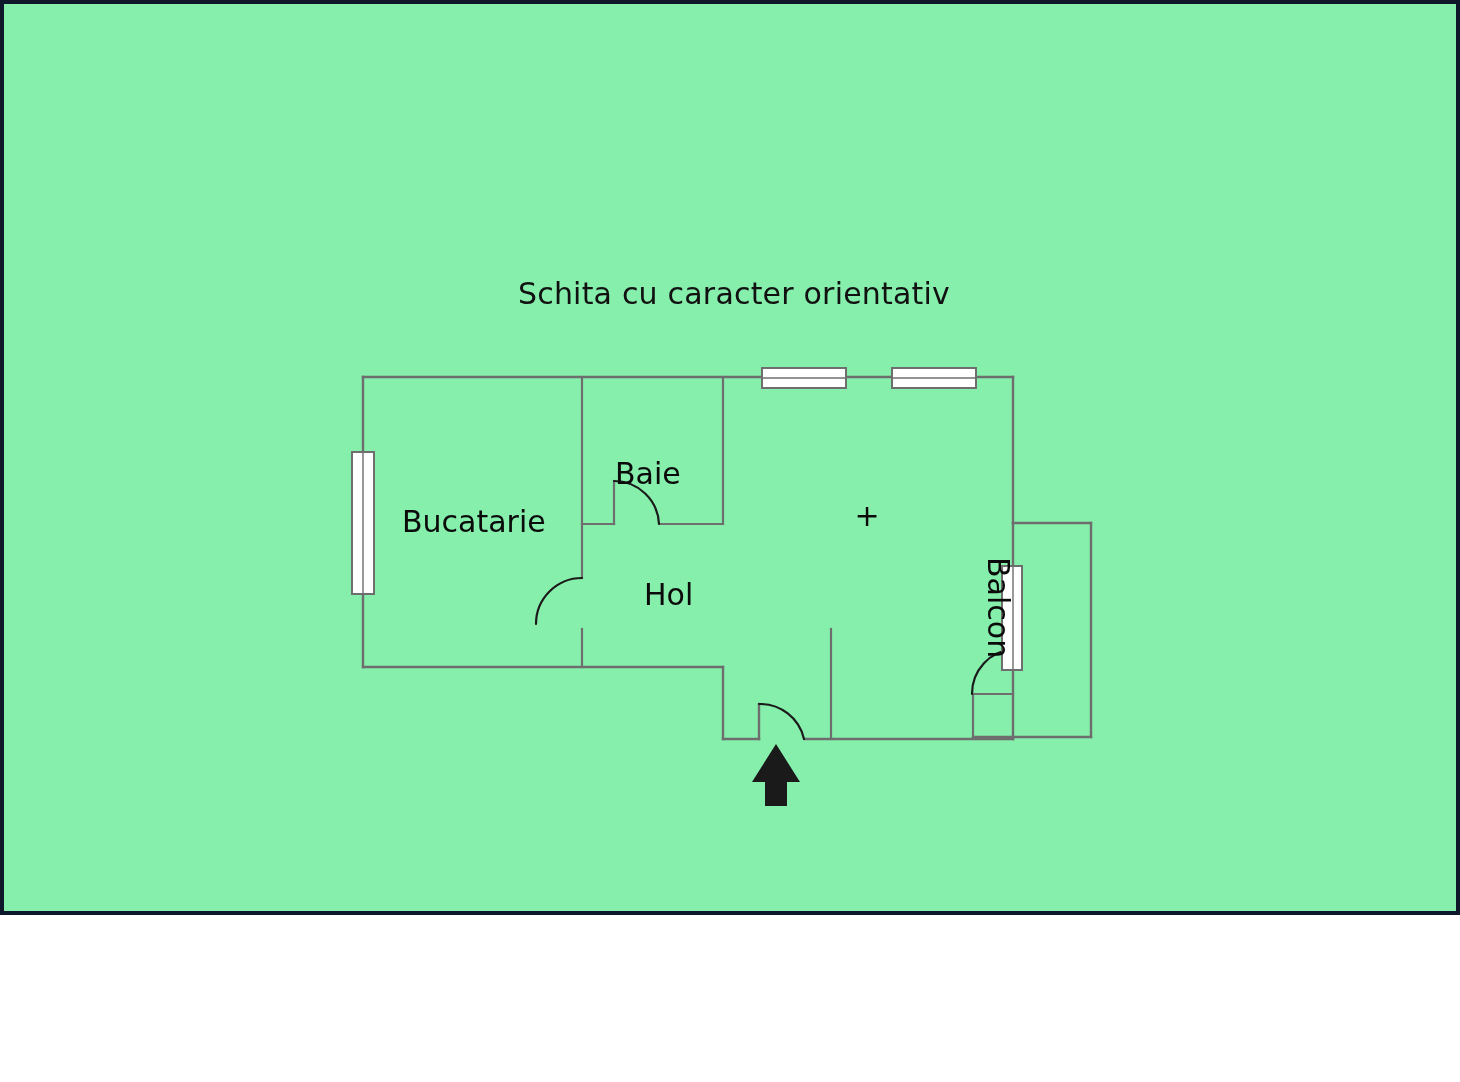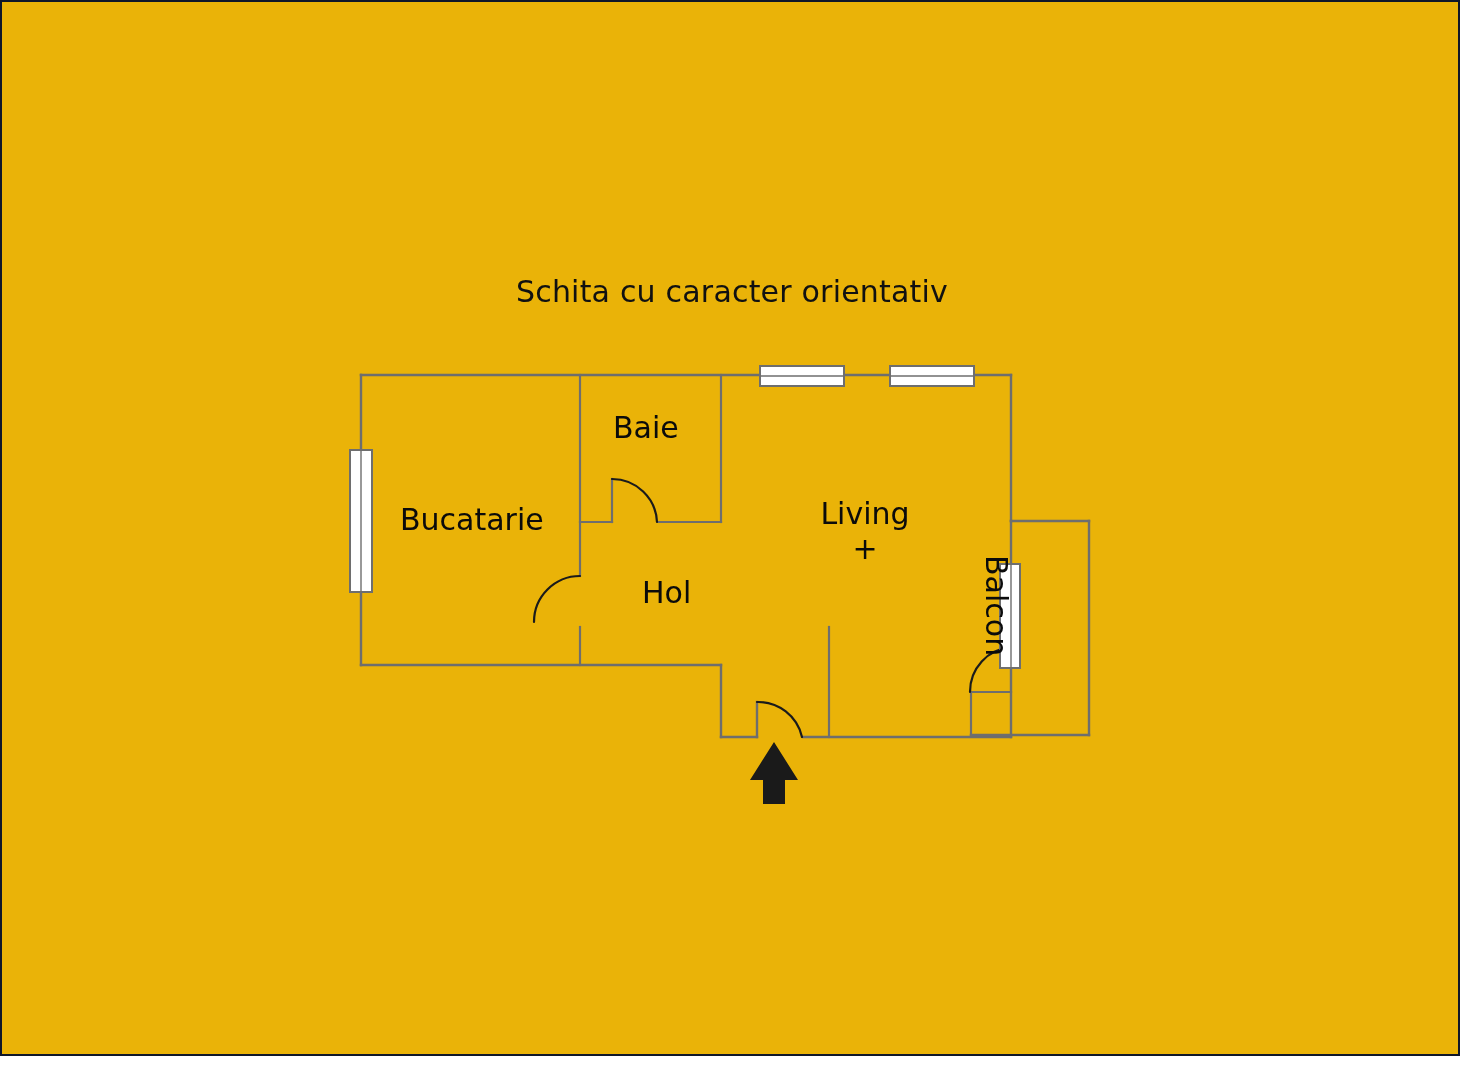--- a/index.html
+++ b/index.html
@@ -3,24 +3,24 @@
 <meta charset="utf-8">
 <style>
   html, body {
     margin: 0;
     padding: 0;
     background: #ffffff;
   }
   #page {
     position: relative;
     width: 1460px;
-    height: 1056px;
-    background: #eab308;
+    height: 915px;
+    background: #86efac;
     box-sizing: border-box;
-    border: 2px solid #0f172a;
+    border: 4px solid #0f172a;
     overflow: hidden;
     font-family: "DejaVu Sans", "Liberation Sans", sans-serif;
   }
   #plan-title {
     position: absolute;
     left: 0;
     top: 272px;
     width: 1460px;
     text-align: center;
     font-size: 30px;
@@ -37,21 +37,21 @@
     position: absolute;
     font-size: 30px;
     color: #0b0b0b;
     white-space: nowrap;
     line-height: 1.18;
   }
   .room-label.centered {
     text-align: center;
   }
   #label-dormitor { left: 398px; top: 500px; }
-  #label-baie     { left: 611px; top: 408px; }
+  #label-baie     { left: 611px; top: 452px; }
   #label-hol      { left: 616px; top: 573px; margin-left: 24px; }
   #label-living   { left: 768px; top: 494px; width: 190px; }
   #label-balcon {
     left: 1012px;
     top: 553px;
     transform: rotate(90deg);
     transform-origin: left top;
     font-size: 30px;
   }
 </style>
@@ -144,19 +144,18 @@
     </g>
   </svg>
 
   <div class="room-label" id="label-dormitor">Bucatarie</div>
 
   <div class="room-label" id="label-baie">Baie</div>
 
   <div class="room-label" id="label-hol">Hol</div>
 
   <div class="room-label centered" id="label-living">
-    <div>Living</div>
     <div>+</div>
   </div>
 
   <div class="room-label" id="label-balcon">Balcon</div>
 
 </div>
 
 </body></html>

